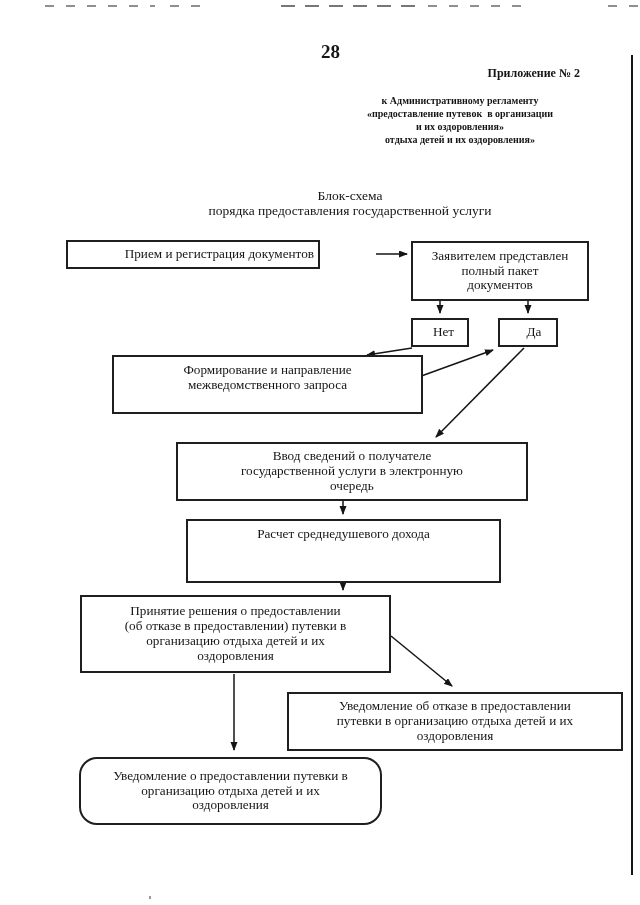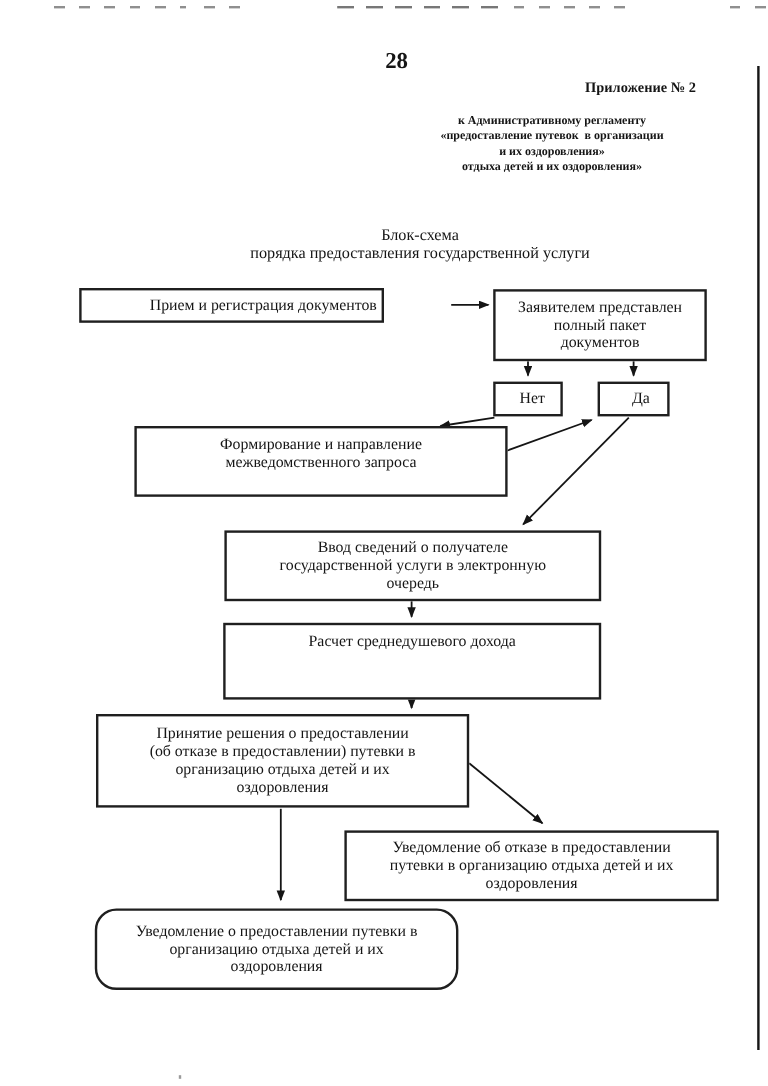--- a/index.html
+++ b/index.html
@@ -35,24 +35,24 @@
           background:#fff; display:flex; align-items:center; justify-content:center;
           text-align:center; font-size:13.2px; line-height:14.8px; padding:2px 4px; }
   .node .lbl { white-space:pre-line; }
   .node.top { align-items:flex-start; padding-top:6px; }
 
   #n-priem        { left:66px;  top:240px; width:254px; height:29px;justify-content:flex-end; }
   #n-zayavitel    { left:411px; top:241px; width:178px; height:60px; }
   #n-net          { left:411px; top:318px; width:58px;  height:29px;padding-left:11px; }
   #n-da           { left:498px; top:318px; width:60px;  height:29px;padding-left:16px; }
   #n-formirovanie { left:80px;  top:355px; width:311px; height:59px;margin-left:32px; }
-  #n-vvod         { left:187px; top:442px; width:314px; height:59px; }
+  #n-vvod         { left:176px; top:442px; width:352px; height:59px; }
   #n-raschet      { left:186px; top:519px; width:315px; height:64px; }
   #n-prinyatie    { left:80px;  top:595px; width:311px; height:78px; }
-  #n-uved-otkaz   { left:287px; top:692px; width:312px; height:59px; }
+  #n-uved-otkaz   { left:287px; top:692px; width:336px; height:59px; }
   #n-uved-predost { left:79px;  top:757px; width:303px; height:68px;border-radius:18px; }
 
   #arrows { position:absolute; left:0; top:0; width:640px; height:905px; pointer-events:none; }
   #arrows line { stroke:#151515; stroke-width:1.5; }
 </style>
 </head>
 <body>
 
 <div class="page">
 

